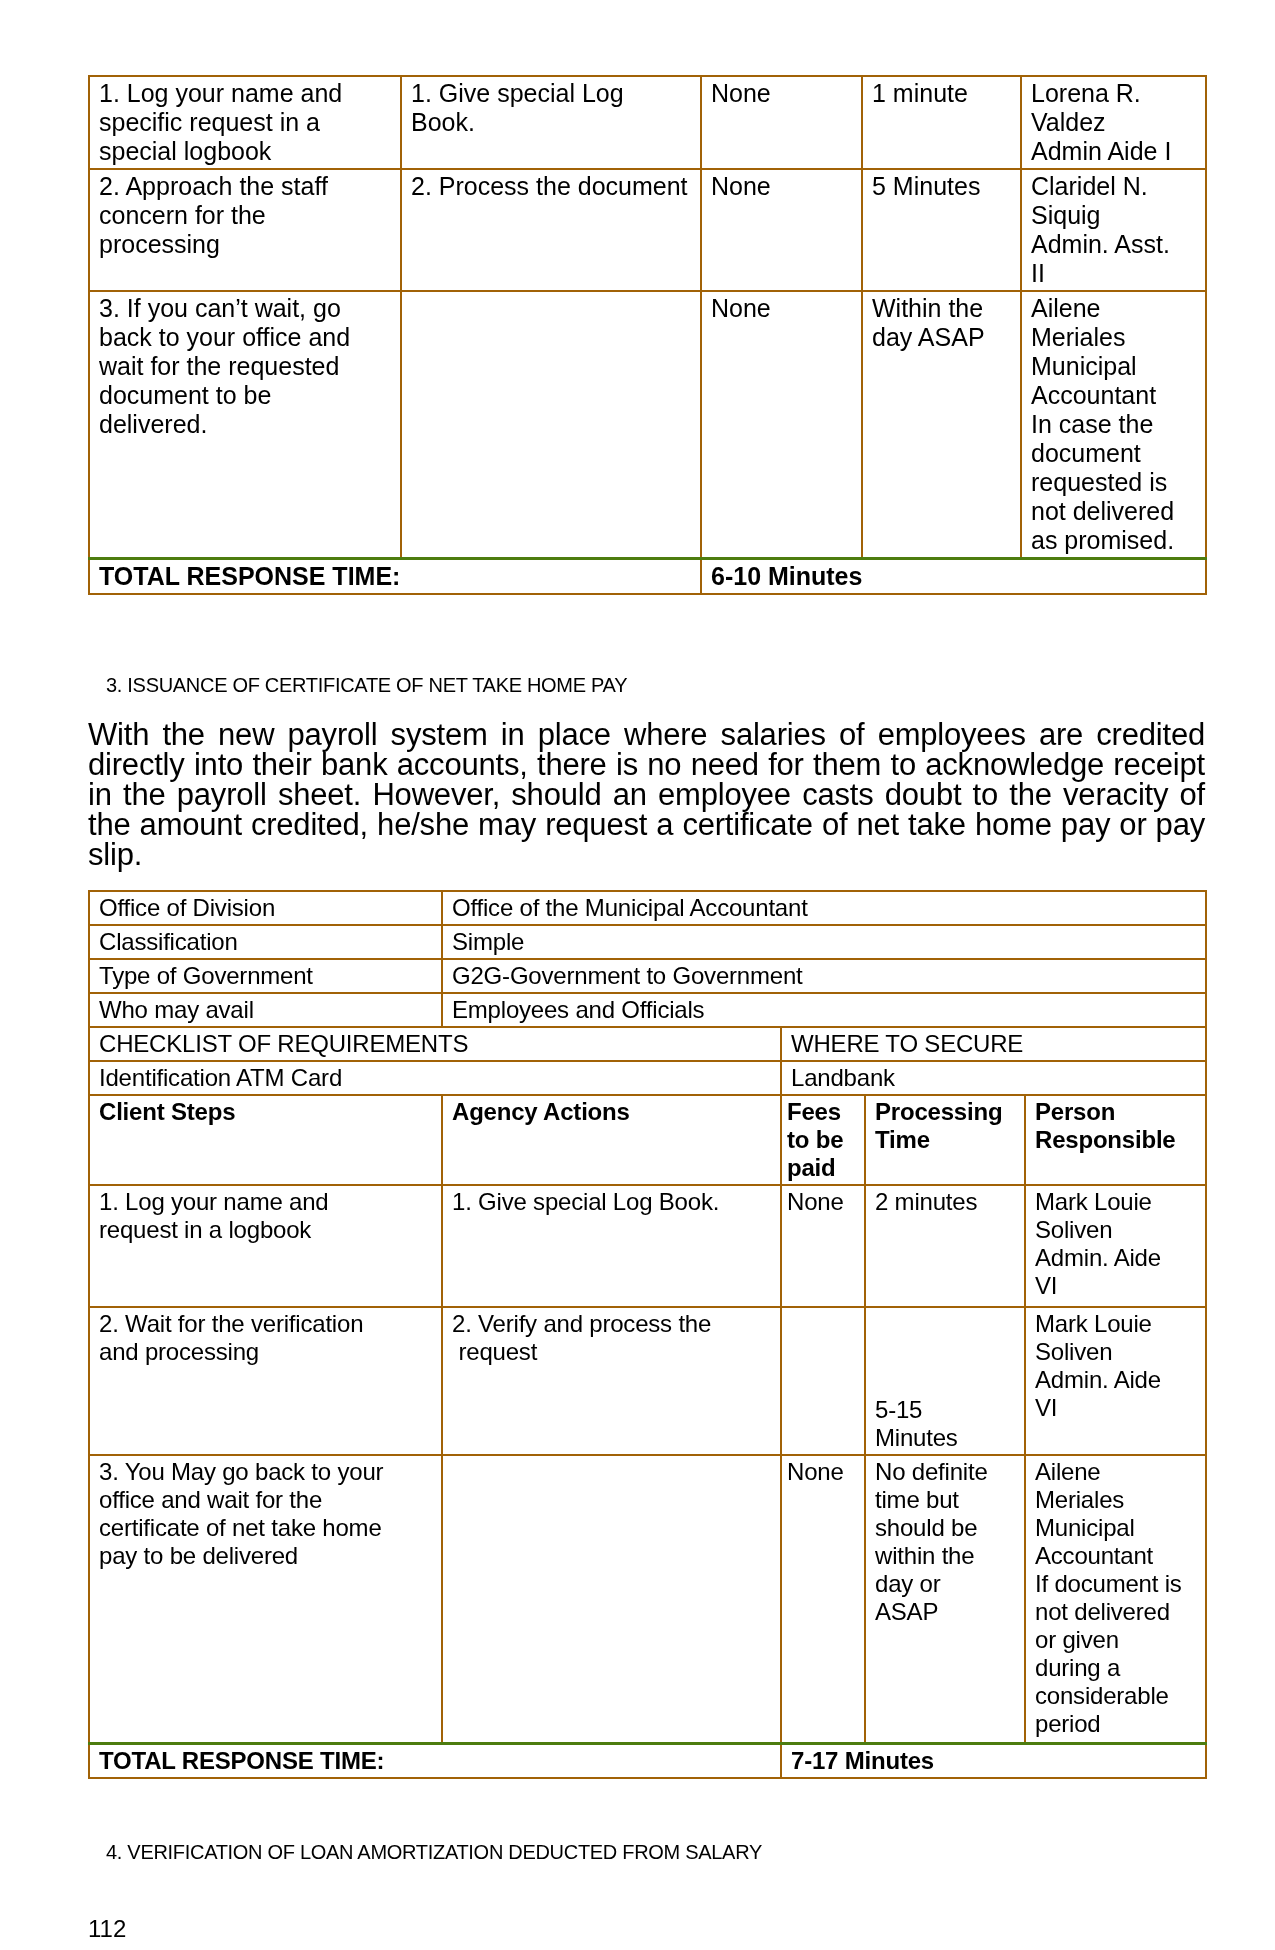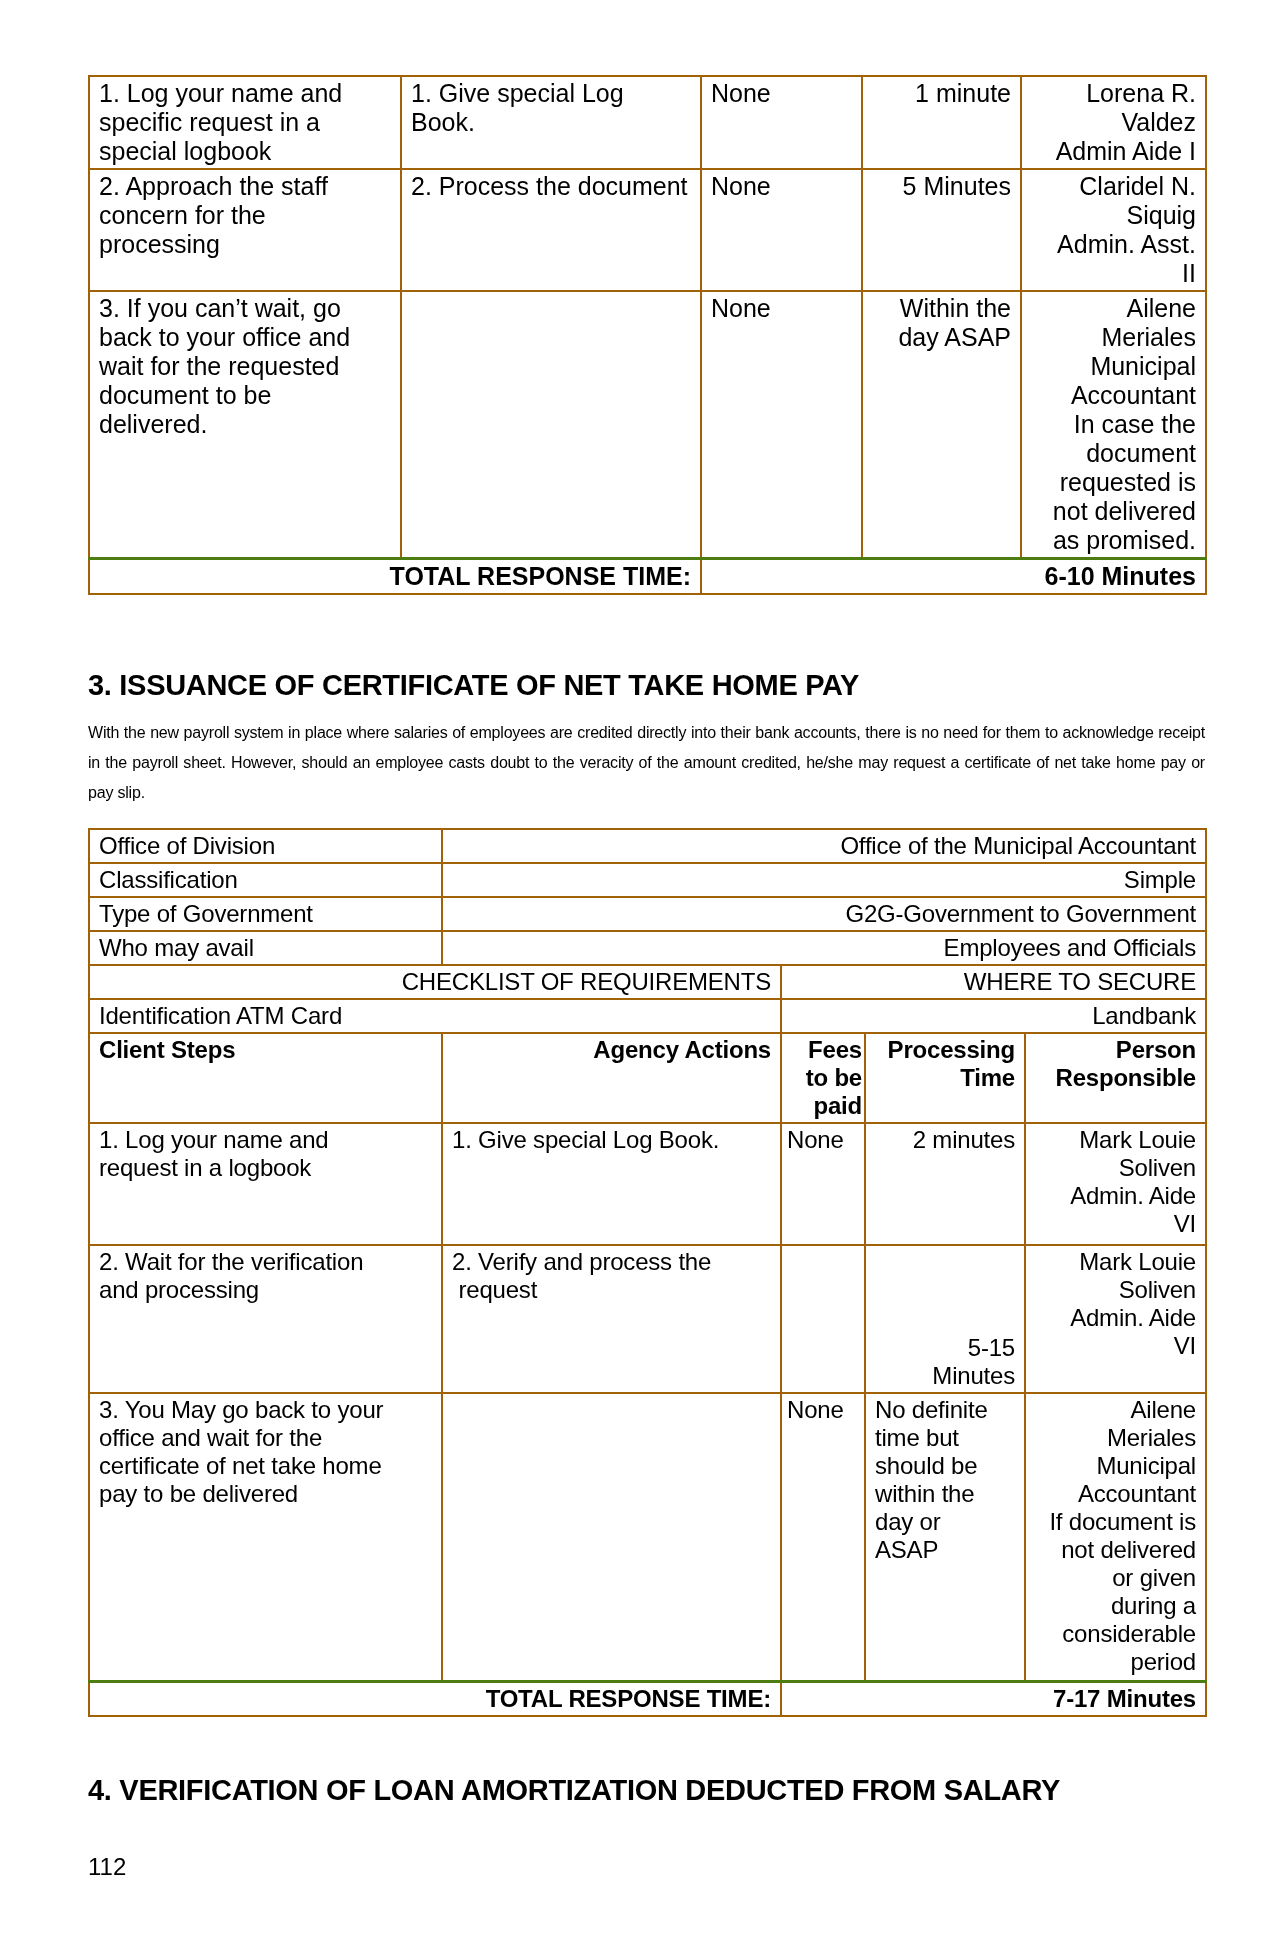--- a/index.html
+++ b/index.html
@@ -4,39 +4,39 @@
 <style>
   html,body{margin:0;padding:0;background:#ffffff;}
   .page{
     width:1275px;height:1950px;background:#ffffff;box-sizing:border-box;
     padding:75px 70px 0 88px;color:#000;
     font-family:"Liberation Sans",sans-serif;position:relative;overflow:hidden;
   }
   table{border-collapse:collapse;table-layout:fixed;}
   td{border:2px solid #a16207;vertical-align:top;padding:2px 9px;overflow:hidden;}
   .pre{white-space:pre-line;}
-  .c{text-align:right;margin-left:34px;}
+  .c{text-align:left;margin-left:34px;}
   .b{font-weight:bold;}
   
   .t1{width:1117px;font-size:25px;}
   .t1 td{line-height:29px;}
   
   .t2{width:1117px;font-size:24px;letter-spacing:-0.2px;margin-top:20px;}
   .t2 td{line-height:28px;}
   .fees-narrow{padding-left:5px;padding-right:2px;}
   .time-low{padding-top:88px;}
   .total-row td{border-top:3px solid #4d7c0f;}
   .sec-heading{
-    font-size:29px;font-weight:bold;letter-spacing:-0.3px;line-height:33px;
-    margin:0;
+    font-size:20px;font-weight:normal;letter-spacing:-0.3px;line-height:33px;
+    margin:18px;
   }
   .h3{margin-top:74px;}
   .h4{margin-top:57px;}
   .intro{
-    font-size:16px;letter-spacing:-0.2px;line-height:30px;text-align:justify;
+    font-size:31px;letter-spacing:-0.2px;line-height:30px;text-align:justify;
     width:1117px;margin:16px 0 0 0;
   }
   .page-number{
     width:1117px;text-align:left;font-size:24px;margin-top:46px;
   }
 </style>
 </head>
 <body>
 
 <div class="page">

